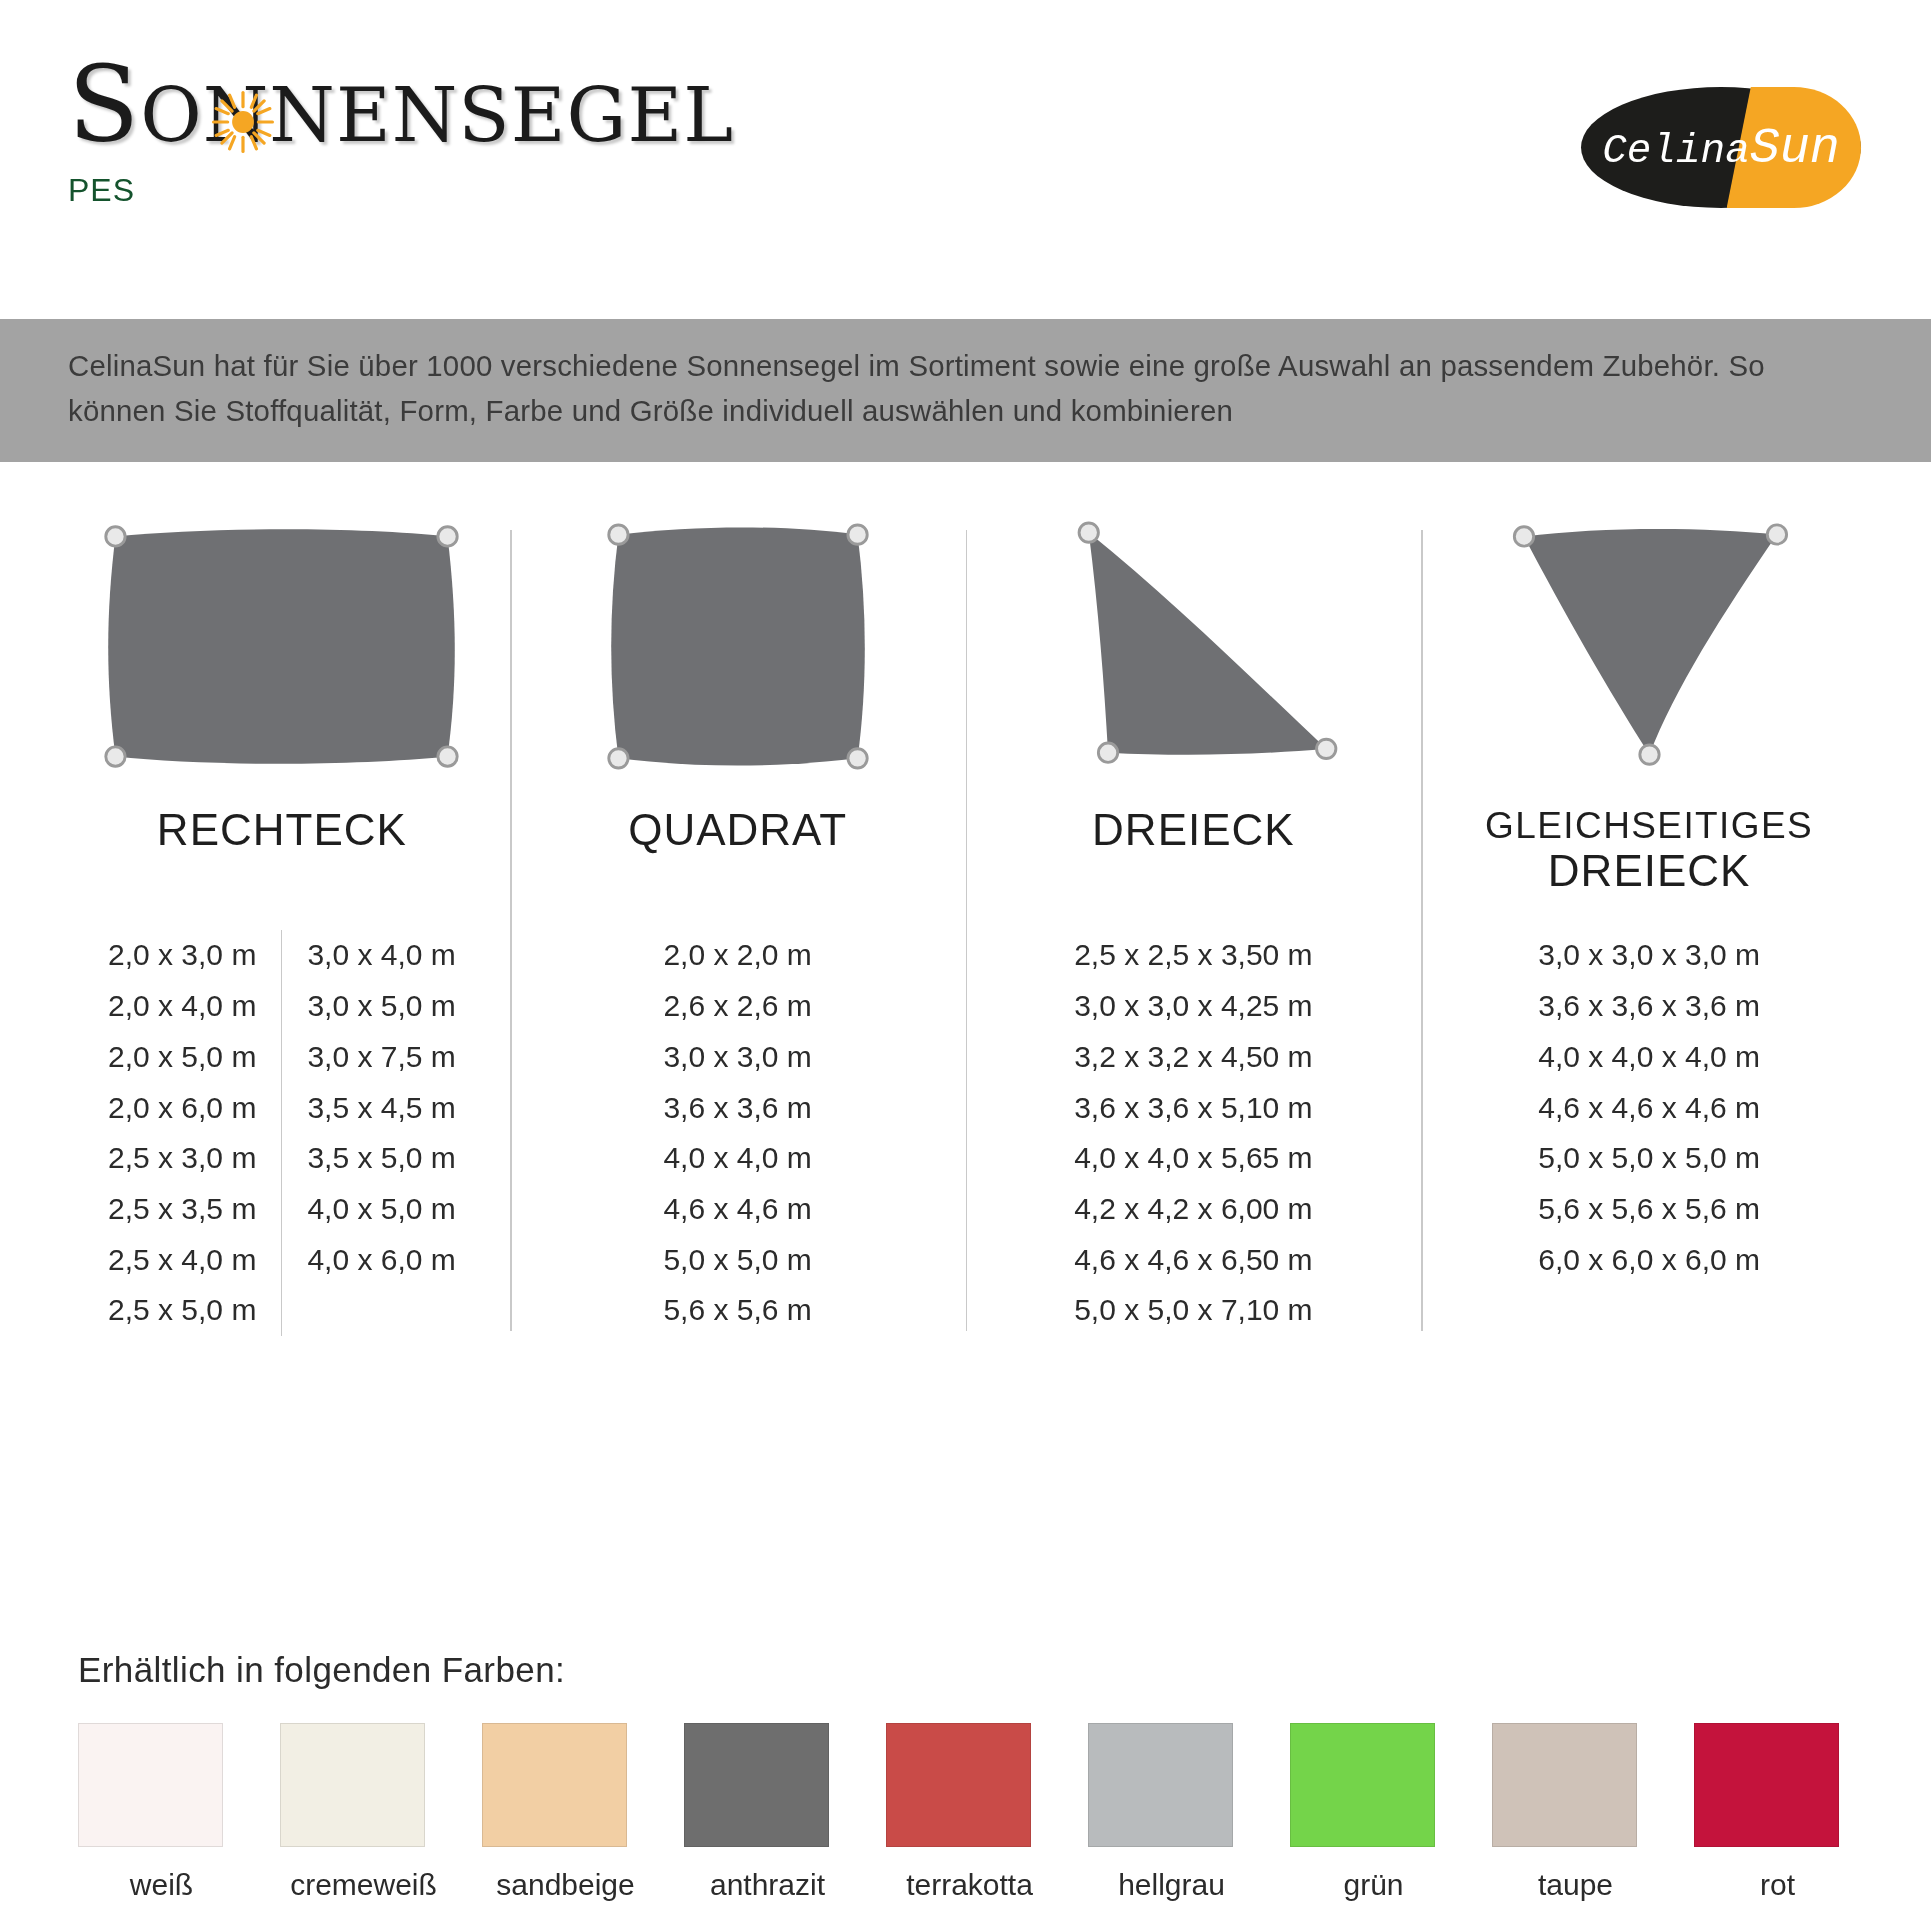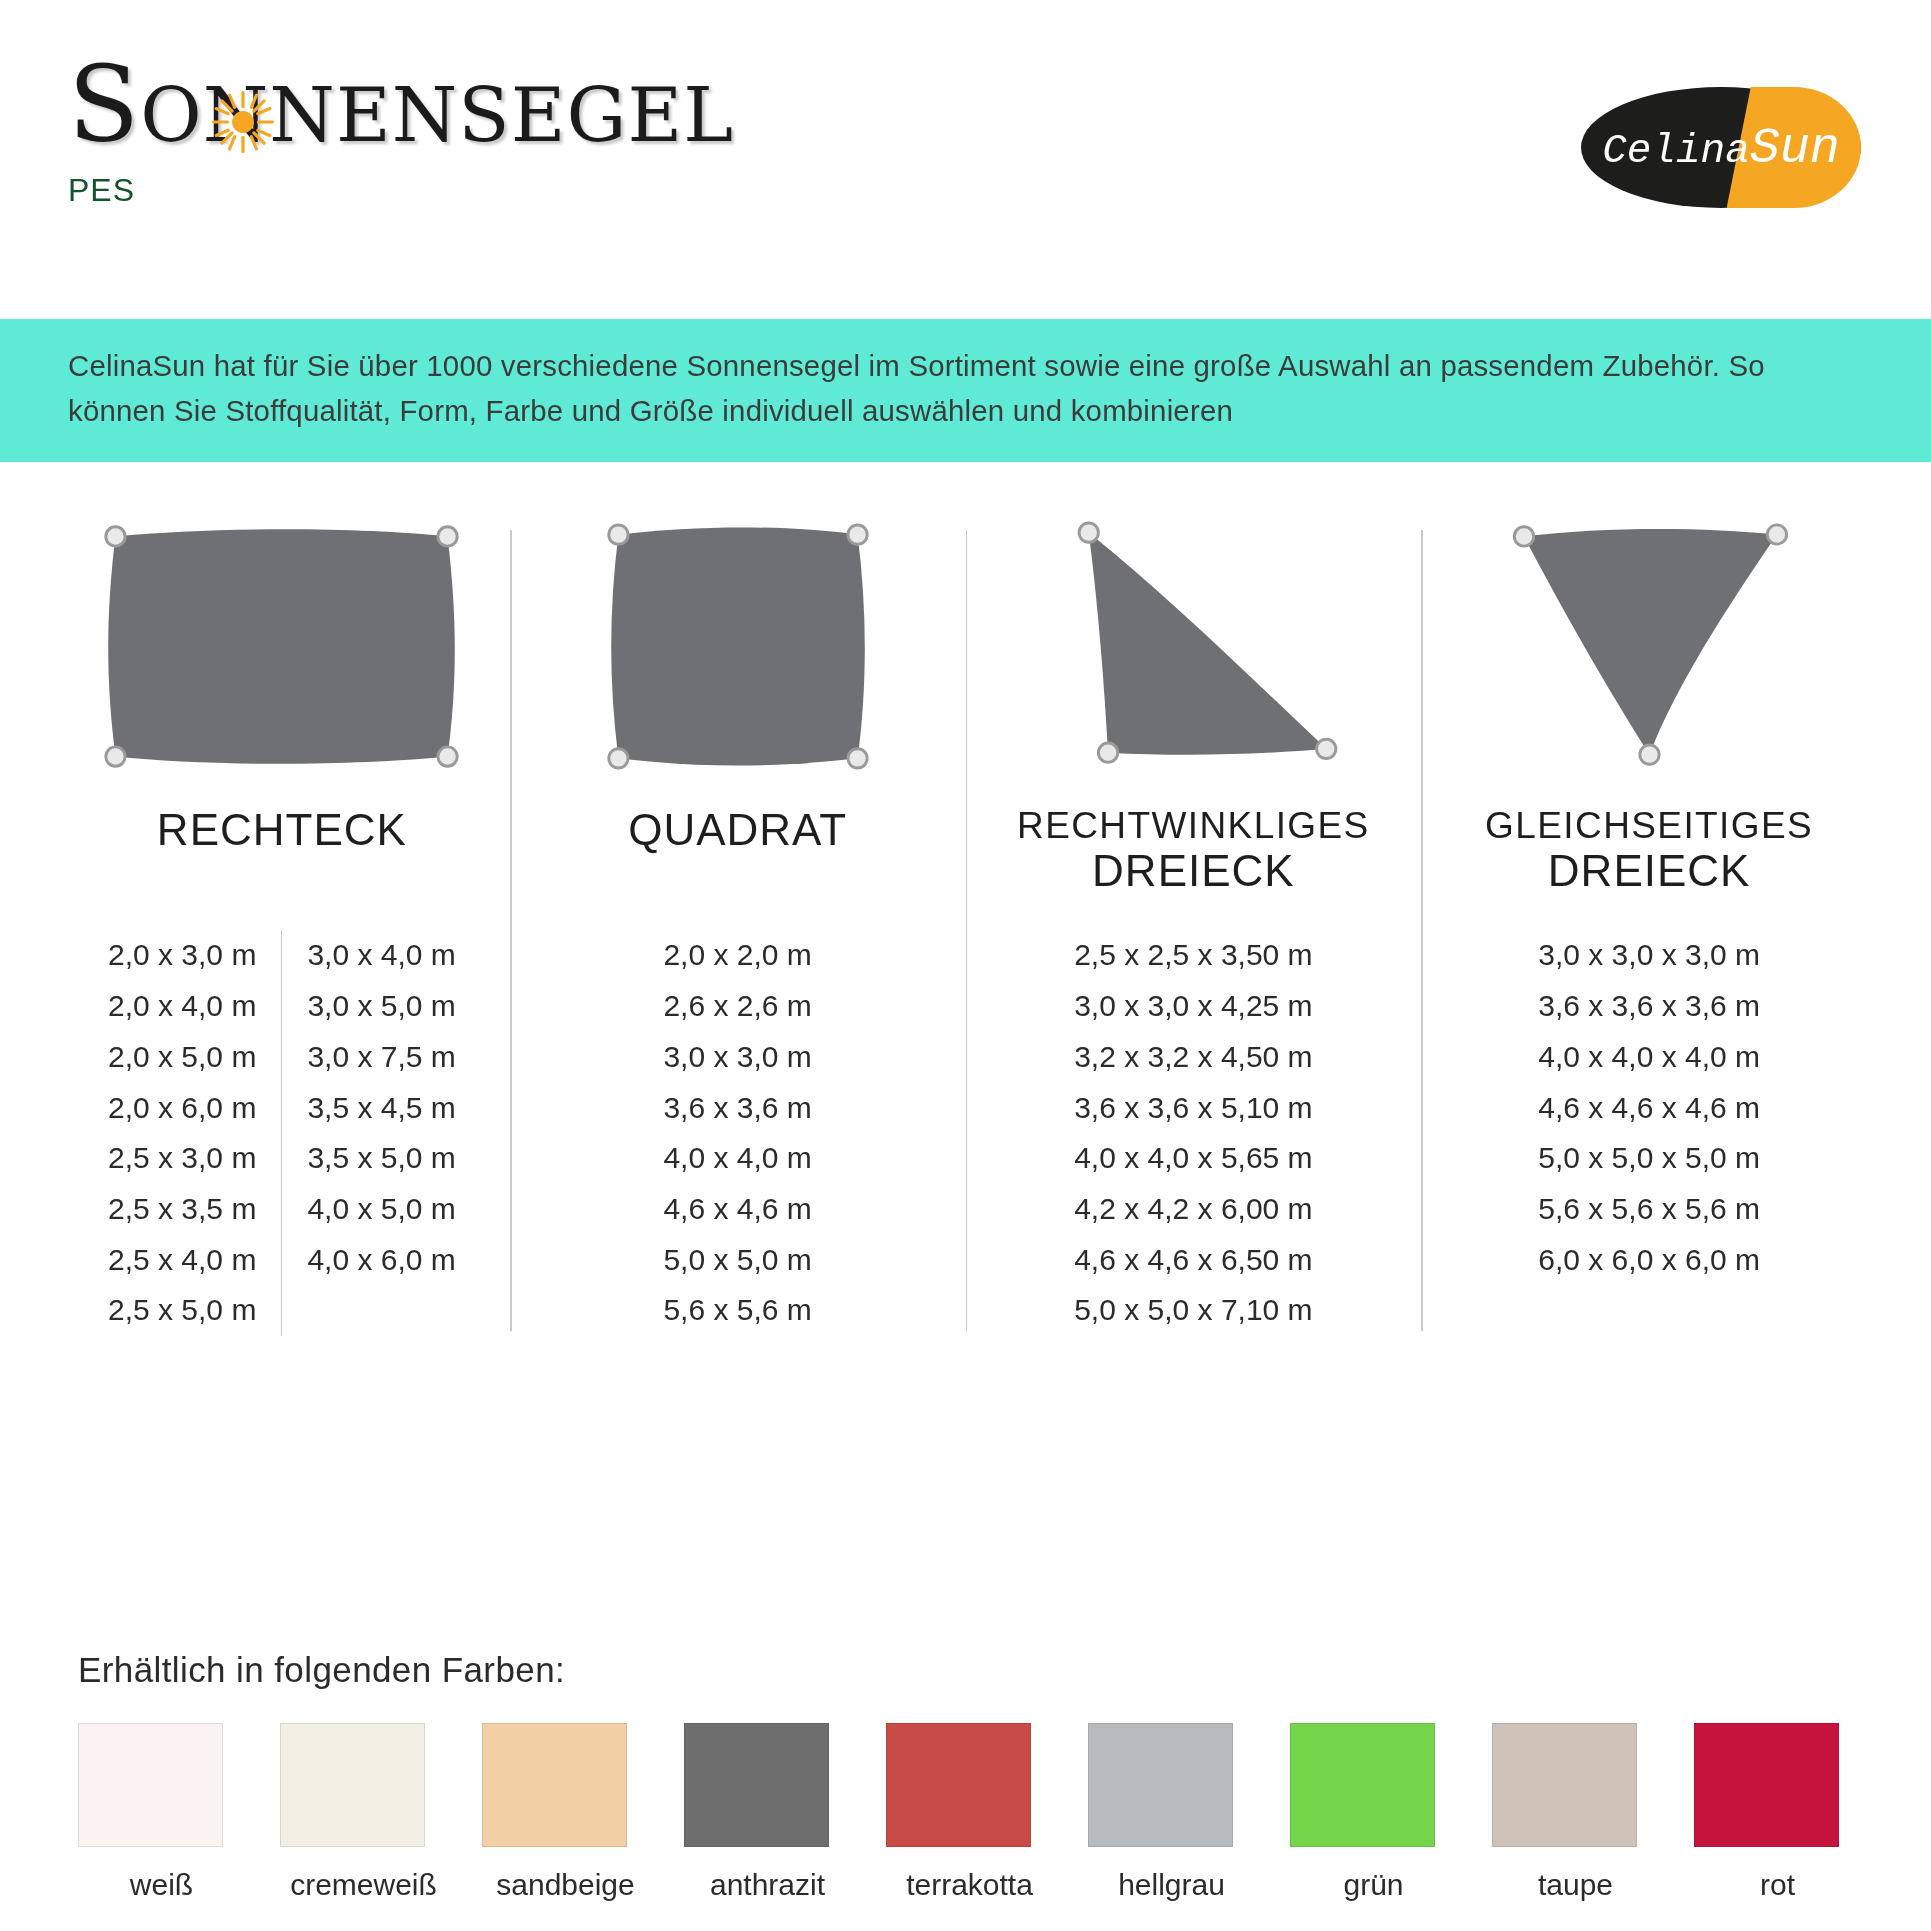--- a/index.html
+++ b/index.html
@@ -80,21 +80,21 @@
     font-family: Liberation Mono, monospace;
     font-style: italic;
     font-size: 41px;
     letter-spacing: 0px;
     white-space: nowrap;
   }
   .brand .btext .sun { font-size: 50px; }
 
   
   .intro {
-    background: #5eead4;
+    background: #a3a3a3;
     padding: 25px 68px 29px 68px;
     min-height: 126px;
   }
   .intro p {
     margin: 0;
     font-size: 29.4px;
     line-height: 1.52;
     color: #3b3b3b;
     letter-spacing: 0.2px;
   }
@@ -311,21 +311,20 @@
       <div class="col">
         <div class="shape-box">
           <svg class="shape-svg" width="290" height="251" viewBox="0 0 300 260">
             <path d="M42,12 C52,90 58,170 62,240 C140,244 220,242 288,236 C210,162 124,78 42,12 Z" fill="#6f7073"></path>
             <circle cx="42" cy="12" r="10" fill="#e9e9e9" stroke="#9a9a9a" stroke-width="3"></circle>
             <circle cx="62" cy="240" r="10" fill="#e9e9e9" stroke="#9a9a9a" stroke-width="3"></circle>
             <circle cx="288" cy="236" r="10" fill="#e9e9e9" stroke="#9a9a9a" stroke-width="3"></circle>
           </svg>
         </div>
         <div class="col-title">
-          <span class="sub">RECHTWINKLIGES</span>
           <span>DREIECK</span>
         </div>
         <div class="sizes">
           <ul class="size-list">
             <li>2,5 x 2,5 x 3,50 m</li>
             <li>3,0 x 3,0 x 4,25 m</li>
             <li>3,2 x 3,2 x 4,50 m</li>
             <li>3,6 x 3,6 x 5,10 m</li>
             <li>4,0 x 4,0 x 5,65 m</li>
             <li>4,2 x 4,2 x 6,00 m</li>

